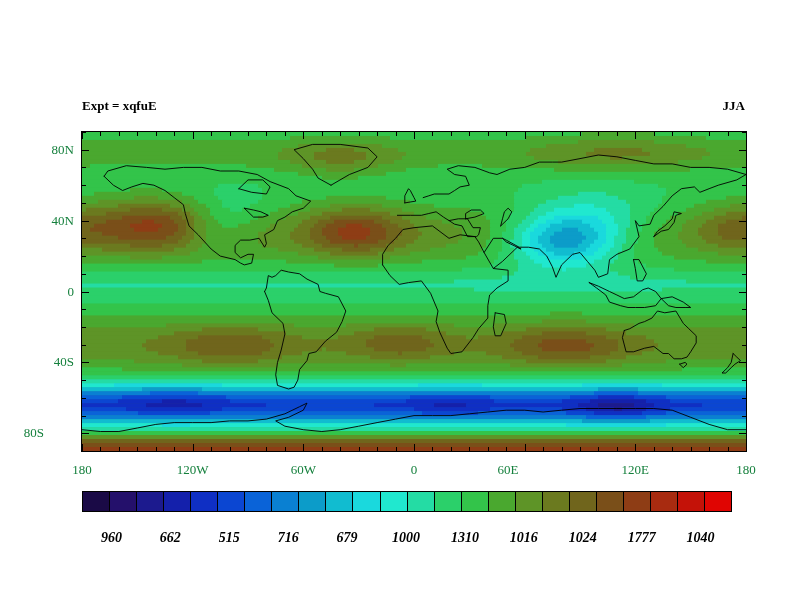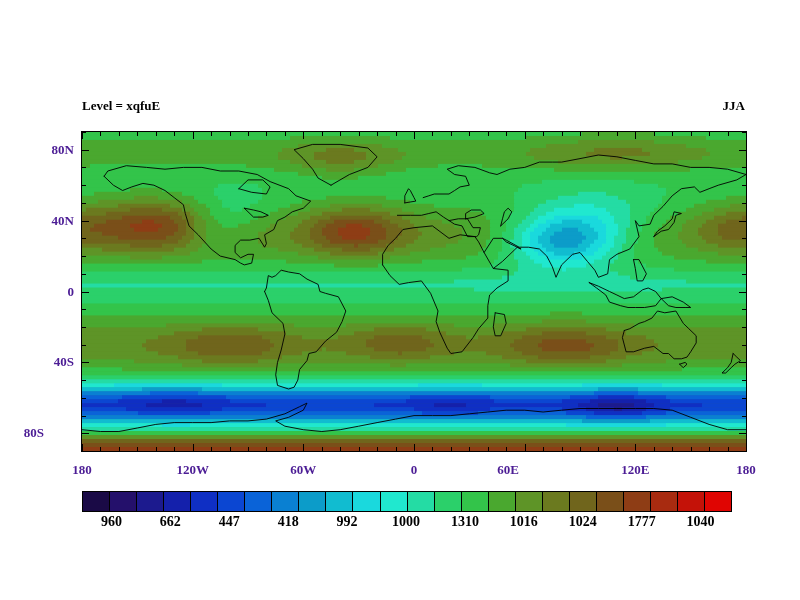--- a/index.html
+++ b/index.html
@@ -33,43 +33,43 @@
     border:1px solid #000;box-sizing:content-box;overflow:hidden;background:#6b7a1f;
   }
   #map-field{position:absolute;left:0;top:0;width:100%;height:100%;}
   #map-field svg{display:block;width:100%;height:100%;}
 
   
   .tick{position:absolute;background:#000;}
   .tick-x{width:1px;}
   .tick-y{height:1px;}
 
-  .axlabel{position:absolute;font-size:13px;font-weight:bold;color:#4c1d95;white-space:nowrap;}
+  .axlabel{position:absolute;font-size:13px;font-weight:normal;color:#15803d;white-space:nowrap;}
   .xlabel{transform:translateX(-50%);}
   .ylabel{transform:translateY(-50%);text-align:right;}
 
   
   #colorbar-frame{
     position:absolute;left:82px;top:491px;width:648px;height:19px;
     border:1px solid #000;display:flex;box-sizing:content-box;
   }
   .cb-cell{flex:1 1 0;height:100%;border-right:1px solid #000;}
   .cb-cell:last-child{border-right:none;}
-  #colorbar-labels{position:absolute;left:0;top:514px;width:693px;height:22px;}
+  #colorbar-labels{position:absolute;left:0;top:530px;width:693px;height:22px;font-style:italic;}
   .cb-label{
     position:absolute;font-size:14px;font-weight:bold;color:#000;
     transform:translateX(-50%);white-space:nowrap;
   }
 </style>
 </head>
 <body>
 
 <div id="stage">
 
-  <div id="expt-label">Level = xqfuE</div>
+  <div id="expt-label">Expt = xqfuE</div>
   <div id="season-label">JJA</div>
 
   <div id="map-frame">
     <div id="map-field">
         <svg viewBox="0 0 664 319" preserveAspectRatio="none">
           <rect x="0.00" y="0.00" width="500.60" height="4.59" fill="#33c44a"></rect>
           <rect x="500.00" y="0.00" width="72.60" height="4.59" fill="#4aa82f"></rect>
           <rect x="572.00" y="0.00" width="92.60" height="4.59" fill="#33c44a"></rect>
           <rect x="0.00" y="3.99" width="208.60" height="4.59" fill="#33c44a"></rect>
           <rect x="208.00" y="3.99" width="100.60" height="4.59" fill="#4aa82f"></rect>
@@ -995,23 +995,23 @@
       <div class="cb-cell" style="background: rgb(112, 101, 28);"></div>
       <div class="cb-cell" style="background: rgb(122, 79, 25);"></div>
       <div class="cb-cell" style="background: rgb(142, 61, 21);"></div>
       <div class="cb-cell" style="background: rgb(168, 43, 16);"></div>
       <div class="cb-cell" style="background: rgb(196, 18, 8);"></div>
       <div class="cb-cell" style="background: rgb(224, 5, 2);"></div>
     </div>
   <div id="colorbar-labels">
       <div class="cb-label" style="left: 111.455px; top: 0px;">960</div>
       <div class="cb-label" style="left: 170.364px; top: 0px;">662</div>
-      <div class="cb-label" style="left: 229.273px; top: 0px;">447</div>
-      <div class="cb-label" style="left: 288.182px; top: 0px;">418</div>
-      <div class="cb-label" style="left: 347.091px; top: 0px;">992</div>
+      <div class="cb-label" style="left: 229.273px; top: 0px;">515</div>
+      <div class="cb-label" style="left: 288.182px; top: 0px;">716</div>
+      <div class="cb-label" style="left: 347.091px; top: 0px;">679</div>
       <div class="cb-label" style="left: 406px; top: 0px;">1000</div>
       <div class="cb-label" style="left: 464.909px; top: 0px;">1310</div>
       <div class="cb-label" style="left: 523.818px; top: 0px;">1016</div>
       <div class="cb-label" style="left: 582.727px; top: 0px;">1024</div>
       <div class="cb-label" style="left: 641.636px; top: 0px;">1777</div>
       <div class="cb-label" style="left: 700.545px; top: 0px;">1040</div>
     </div>
 
 </div>
 

